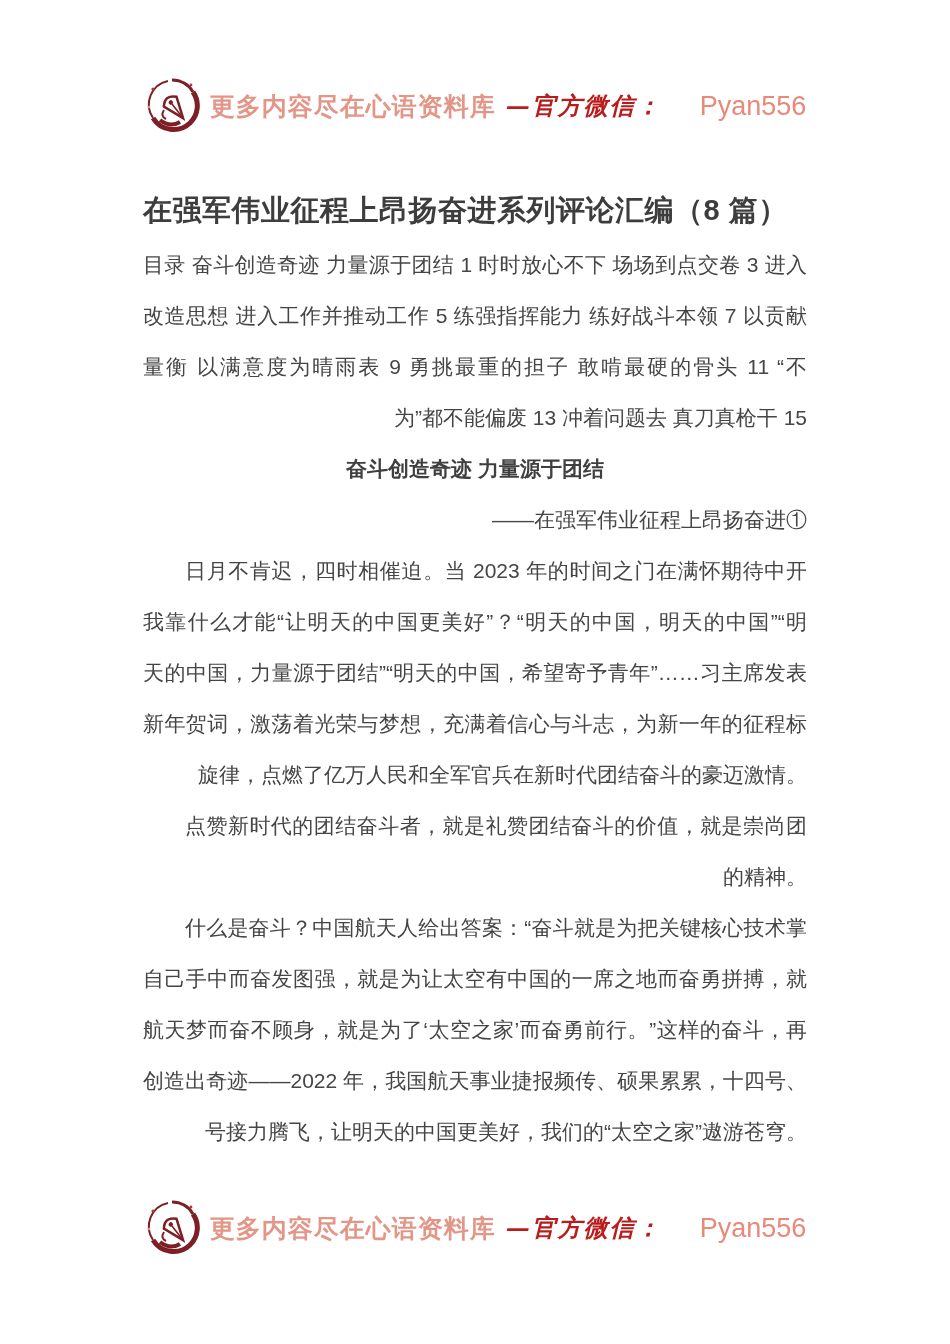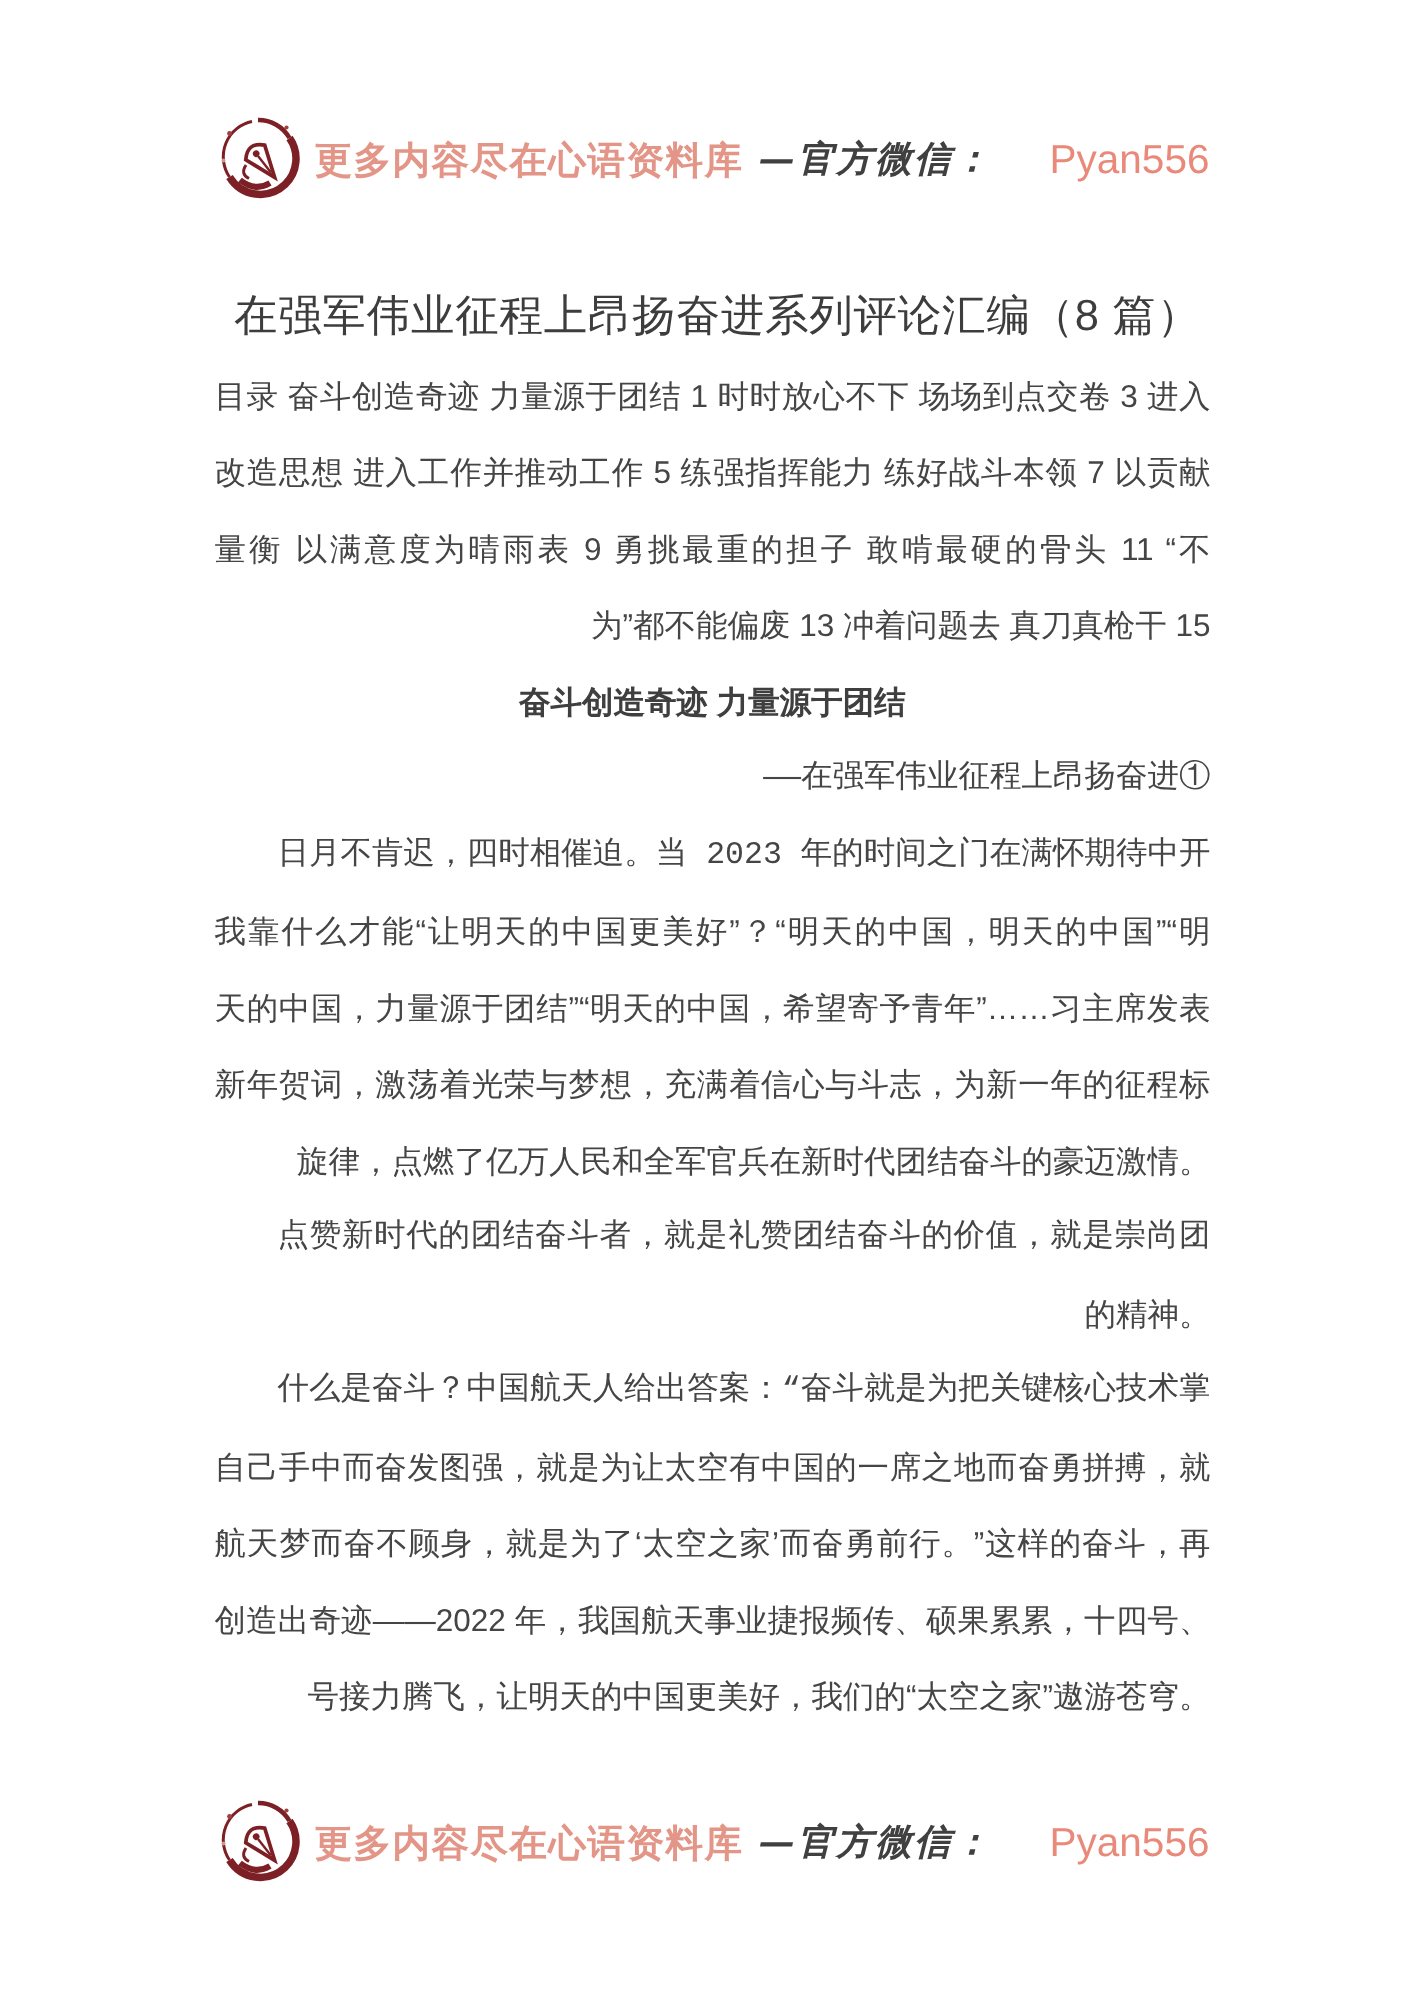--- a/index.html
+++ b/index.html
@@ -21,47 +21,47 @@
   .wm-logo{width:56px;height:60px;flex:0 0 auto;}
   .wm-cn{
     font-family:"DejaVu Serif", serif;
     font-size:25px;font-weight:bold;
     color:#e39687;letter-spacing:1px;
     white-space:nowrap;
   }
   .wm-sep{
     font-family:"DejaVu Serif", serif;
     font-style:italic;font-weight:bold;
-    font-size:24px;color:#404040;
+    font-size:24px;color:#b91c1c;
     letter-spacing:2px;white-space:nowrap;
   }
   .wm-id{
     font-family:"Liberation Sans", sans-serif;
     font-size:27px;color:#e8897a;white-space:nowrap;margin-left:28px;
   }
   
   .doc-title{
     position:absolute;top:172px;left:143px;width:720px;
-    font-size:29px;font-weight:400;color:#3d3d3d;
-    letter-spacing:0.5px;white-space:nowrap;margin-left:13px;
+    font-size:29px;font-weight:700;color:#3d3d3d;
+    letter-spacing:0.5px;white-space:nowrap;
   }
   .textblock{
     position:absolute;top:239px;left:143px;width:664px;
     font-size:21px;color:#454545;
   }
   .line{
     height:51px;line-height:51px;
     overflow:hidden;
     text-align:right;
   }
   .line.fill{
     text-align:justify;
     text-align-last:justify;
   }
-  .line.indent{padding-left:42px;font-family:Liberation Mono, monospace;}
+  .line.indent{padding-left:42px;}
   .line.center{
     text-align:left;text-align-last:center;
     font-weight:bold;color:#3f3f3f;
   }
 </style>
 </head>
 <body>
 
 <div class="page">
 

